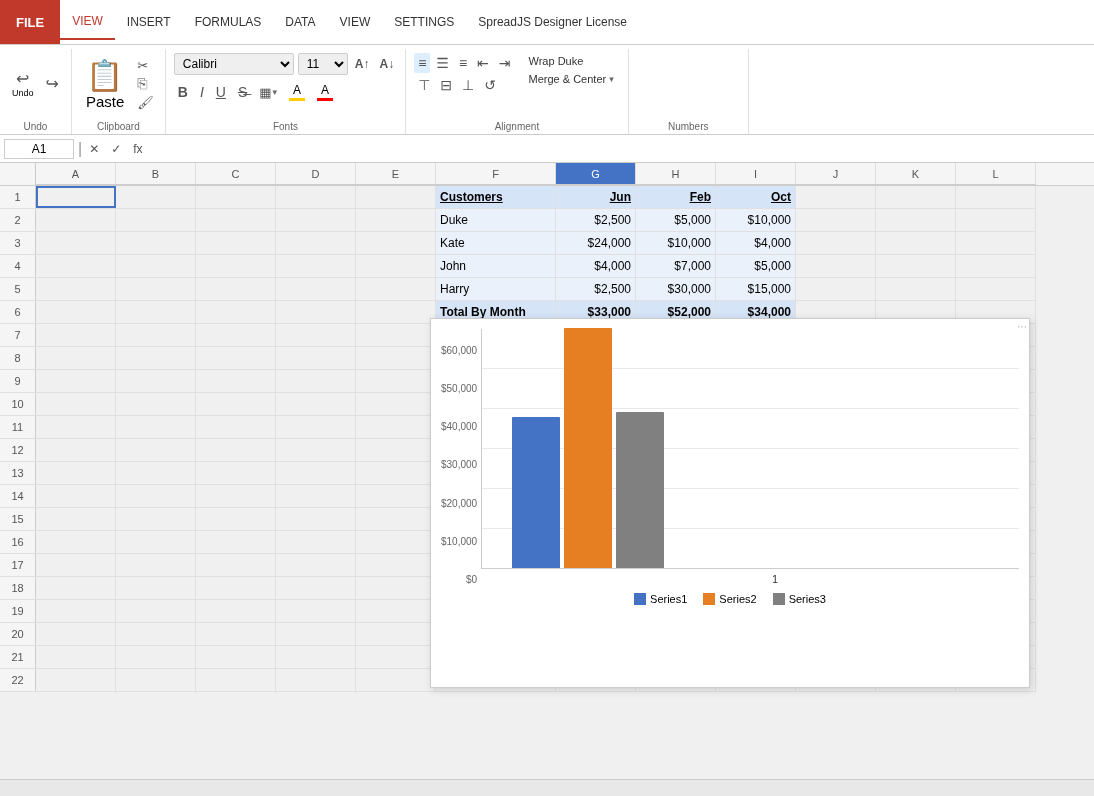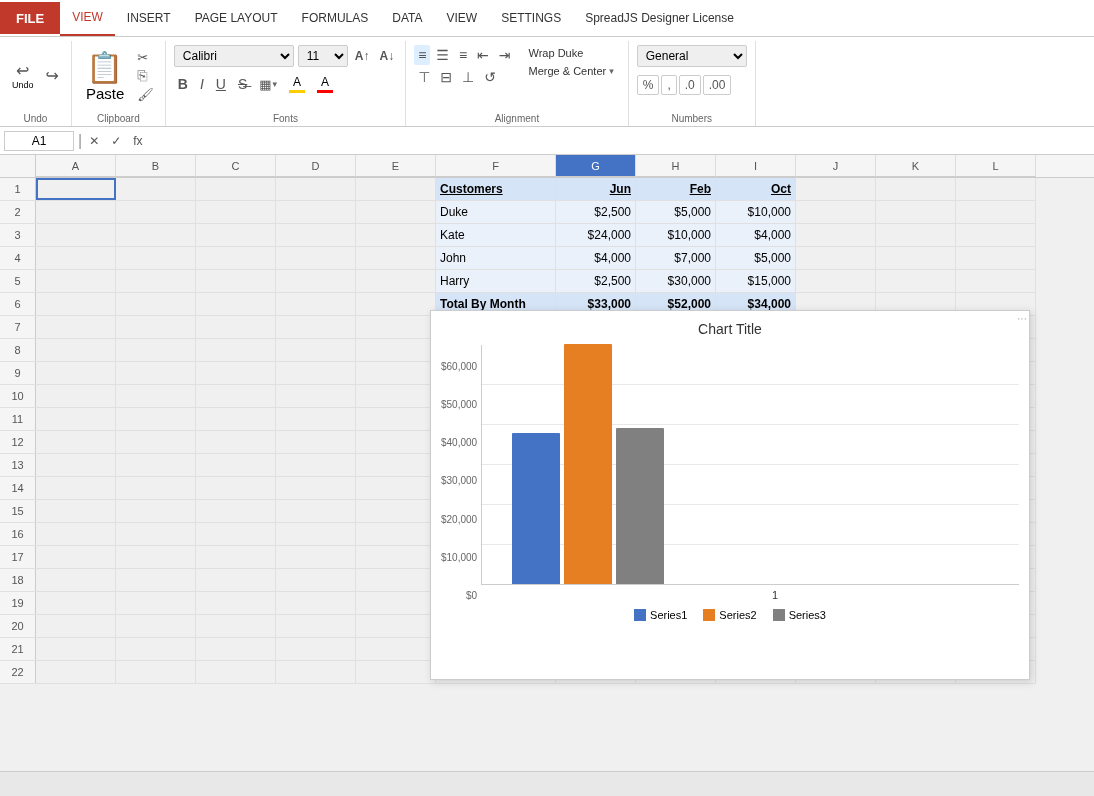--- a/index.html
+++ b/index.html
@@ -12,21 +12,21 @@
       background: #fff;
       border-bottom: 1px solid #ccc;
     }
     .menu-file {
       background: #c0392b;
       color: white;
       padding: 6px 16px;
       font-weight: bold;
       font-size: 13px;
       cursor: pointer;
-      height: 32px;
+      height: 44px;
       display: flex;
       align-items: center;
     }
     .menu-item {
       padding: 6px 12px;
       font-size: 12px;
       cursor: pointer;
       height: 36px;
       display: flex;
       align-items: center;
@@ -454,21 +454,20 @@
       padding: 2px;
     }
   </style>
 </head>
 <body>
 
 <div class="menu-bar">
   <div class="menu-file">FILE</div>
   <div class="menu-item active">VIEW</div>
   <div class="menu-item">INSERT</div>
-  <div class="menu-item">PAGE LAYOUT</div>
   <div class="menu-item">FORMULAS</div>
   <div class="menu-item">DATA</div>
   <div class="menu-item">VIEW</div>
   <div class="menu-item">SETTINGS</div>
   <div class="menu-item">SpreadJS Designer License</div>
 </div>
 
 <div class="ribbon">
 
   <div class="ribbon-group undo-group">
@@ -559,31 +558,20 @@
             <span>Merge &amp; Center</span>
             <span class="small-arrow">▾</span>
           </div>
         </div>
       </div>
     </div>
     <div class="ribbon-group-label">Alignment</div>
   </div>
 
   <div class="ribbon-group numbers-group">
-    <div class="ribbon-group-content" style="flex-direction:column; align-items:flex-start;">
-      <select class="num-format-select">
-        <option>General</option>
-      </select>
-      <div class="num-btns">
-        <span class="num-btn">%</span>
-        <span class="num-btn">,</span>
-        <span class="num-btn">.0</span>
-        <span class="num-btn">.00</span>
-      </div>
-    </div>
     <div class="ribbon-group-label">Numbers</div>
   </div>
 
 
 </div>
 
 <div class="formula-bar">
   <input class="cell-ref" value="A1" style="">
   <span class="formula-divider">|</span>
   <div class="formula-icons">
@@ -951,21 +939,20 @@
             <div class="cell col-j"></div>
             <div class="cell col-k"></div>
             <div class="cell col-l"></div>
           </div>
         </div>
     </div>
   </div>
 
   <div class="chart-container" style="left: 430px; top: 155px; width: 600px; height: 370px;">
     <div class="expand-btn">⋯</div>
-    <div class="chart-title">Chart Title</div>
     <div class="chart-area">
       <div class="chart-y-axis">
         <span>$60,000</span>
         <span>$50,000</span>
         <span>$40,000</span>
         <span>$30,000</span>
         <span>$20,000</span>
         <span>$10,000</span>
         <span>$0</span>
       </div>

